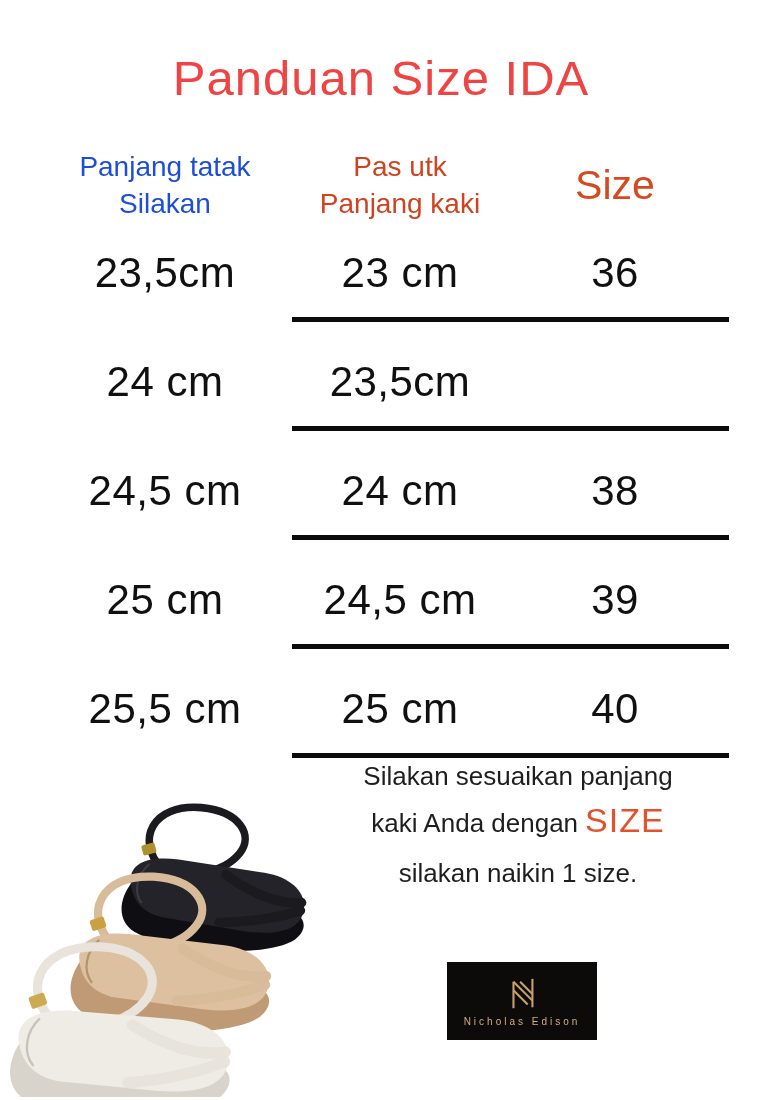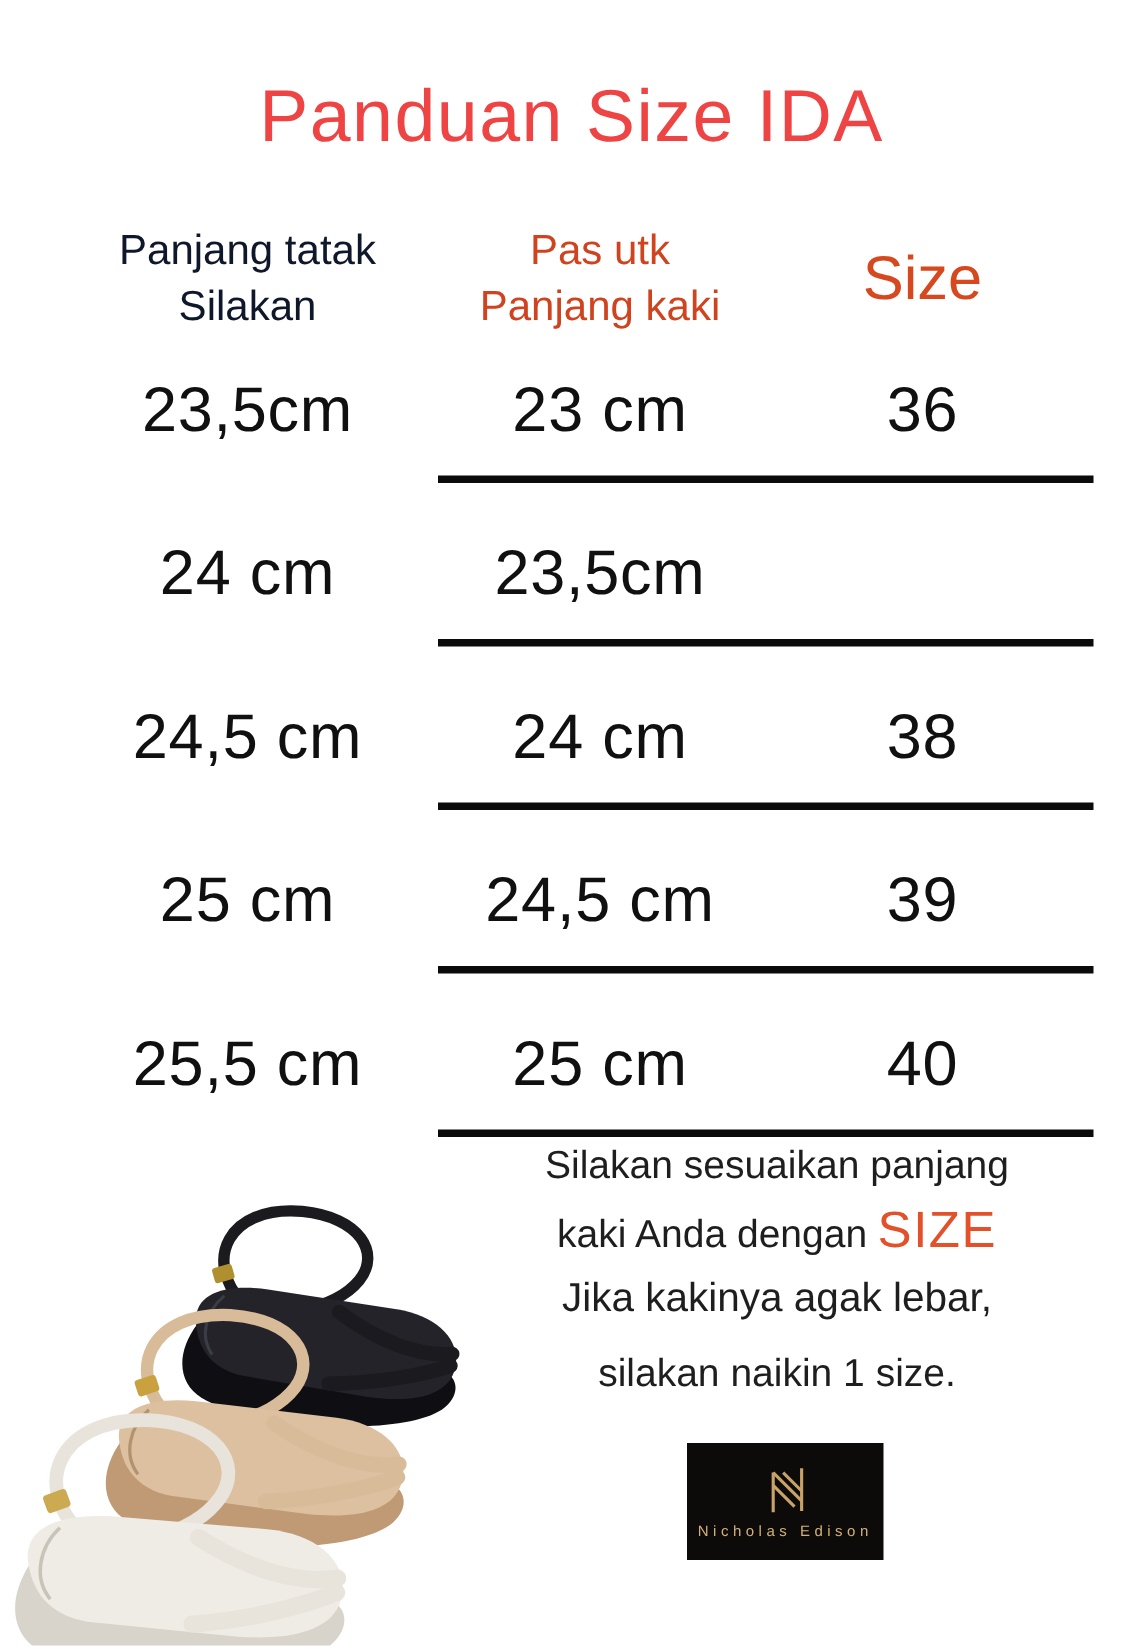--- a/index.html
+++ b/index.html
@@ -8,21 +8,21 @@
     font-family:"Liberation Sans",sans-serif;overflow:hidden;color:#161616;
   }
   .title{
     position:absolute;top:50px;left:0;width:762px;text-align:center;
     font-size:49px;font-weight:400;letter-spacing:1px;color:#ef4444;
   }
   
   .size-table{position:absolute;top:148px;left:40px;width:690px;}
   .thead{display:grid;grid-template-columns:250px 220px 210px;}
   .th{text-align:center;font-size:28px;line-height:37px;font-weight:400;}
-  .th.c1{color:#0f172a;}
+  .th.c1{color:#1d4ed8;}
   .th.c2{color:#d0431f;}
   .th.c3{color:#d6491f;display:flex;align-items:center;justify-content:center;}
   .th.c3 .size-head{font-size:41px;line-height:41px;}
   .tbody{position:absolute;top:85px;left:0;width:690px;}
   .trow{position:relative;height:109px;}
   .cells{
     display:grid;grid-template-columns:250px 220px 210px;align-items:center;
     height:80px;
   }
   .cell{text-align:center;font-size:42px;color:#101010;font-weight:400;letter-spacing:0.5px;}
@@ -33,21 +33,21 @@
   .note{
     position:absolute;top:760px;left:350px;width:336px;text-align:center;color:#1e1e1e;
   }
   .note-line{font-size:26px;line-height:33px;}
   .note-line.l2{margin-top:11px;display:flex;align-items:baseline;justify-content:center;}
   .size-big{font-size:34px;color:#e2512a;letter-spacing:1px;margin-left:7px;}
   .note-line.l3{margin-top:10px;font-size:27px;}
   .note-line.l4{margin-top:17px;}
   
   .logo{
-    position:absolute;top:962px;left:458px;width:131px;height:78px;background:#0c0b09;
+    position:absolute;top:962px;left:447px;width:150px;height:78px;background:#0c0b09;
     display:flex;flex-direction:column;align-items:center;justify-content:center;
   }
   .logo-name{
     margin-top:4px;color:#d3b179;font-size:10px;letter-spacing:3px;font-weight:400;
   }
   
   .sandals{position:absolute;top:787px;left:4px;}
 </style>
 </head>
 <body>
@@ -130,21 +130,20 @@
     <use href="#sandal" transform="translate(64,116) rotate(12) scale(0.87)" style="--bed:#dcc0a0;--side:#c09a74;--strap:#d8bc9a;--line:#b3926f;--buckle:#c9a23f"></use>
     <use href="#sandal" transform="translate(0,192) rotate(10) scale(0.96)" style="--bed:#efece6;--side:#d8d4cb;--strap:#e8e4dc;--line:#c9c4ba;--buckle:#cbaa52"></use>
   </svg>
 
   <div class="note">
     <div class="note-line l1">Silakan sesuaikan panjang</div>
     <div class="note-line l2">
       <span>kaki Anda dengan</span>
         <span class="size-big">SIZE</span>
     </div>
-    <div class="note-line l3">Jika kakinya agak lebar,</div>
     <div class="note-line l4">silakan naikin 1 size.</div>
   </div>
 
   <div class="logo">
     <svg width="42" height="36" viewBox="0 0 44 38" aria-hidden="true">
       <g stroke="#c8a268" stroke-width="2.2" fill="none">
         <path d="M13 34 L13 6"></path>
         <path d="M13 6 L33 26"></path>
         <path d="M13 15 L28 30"></path>
         <path d="M20 6 L33 19"></path>

